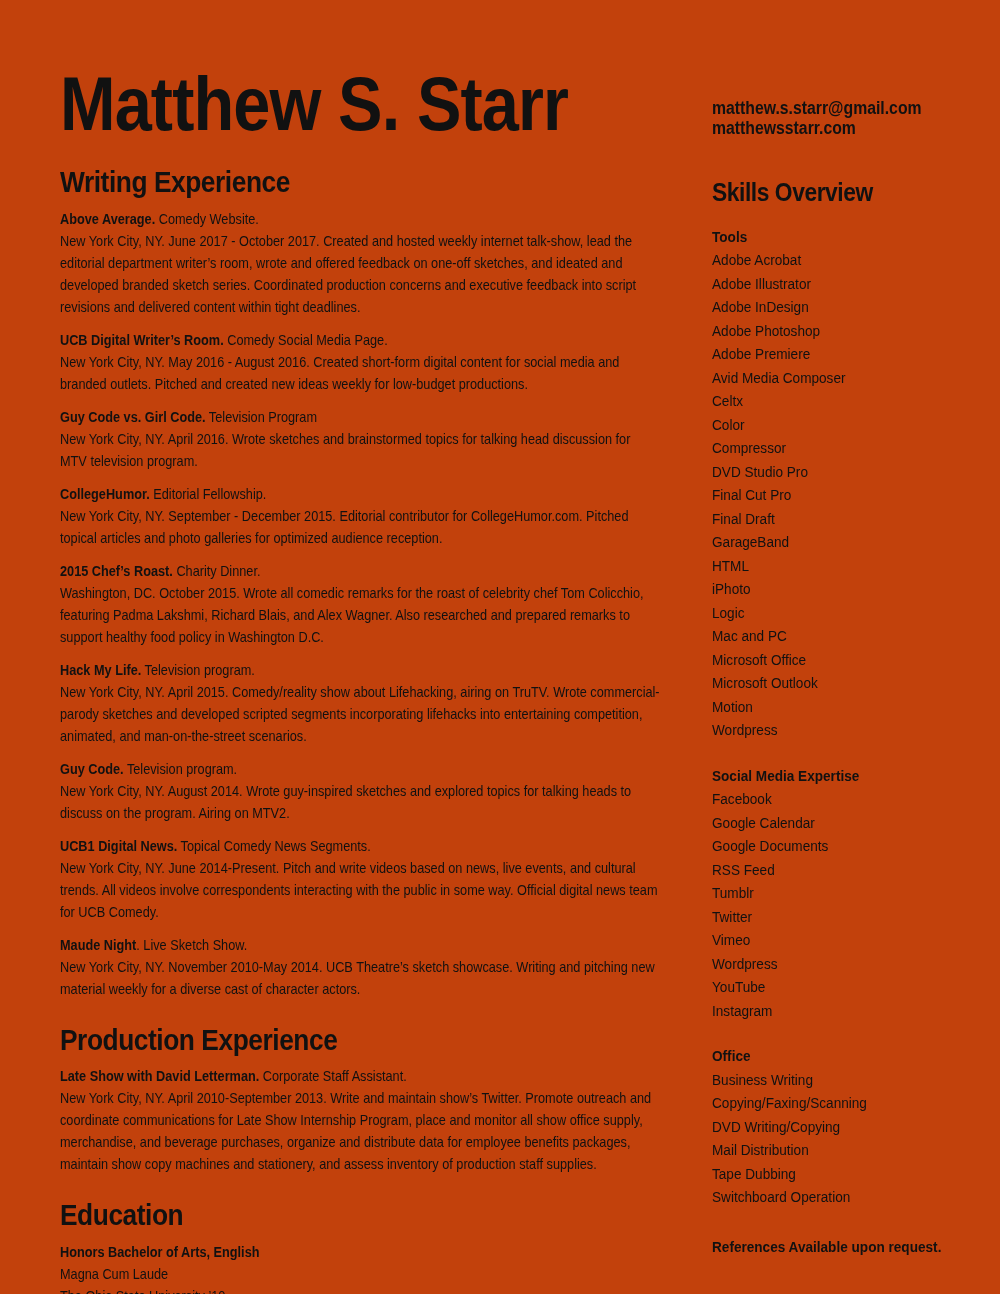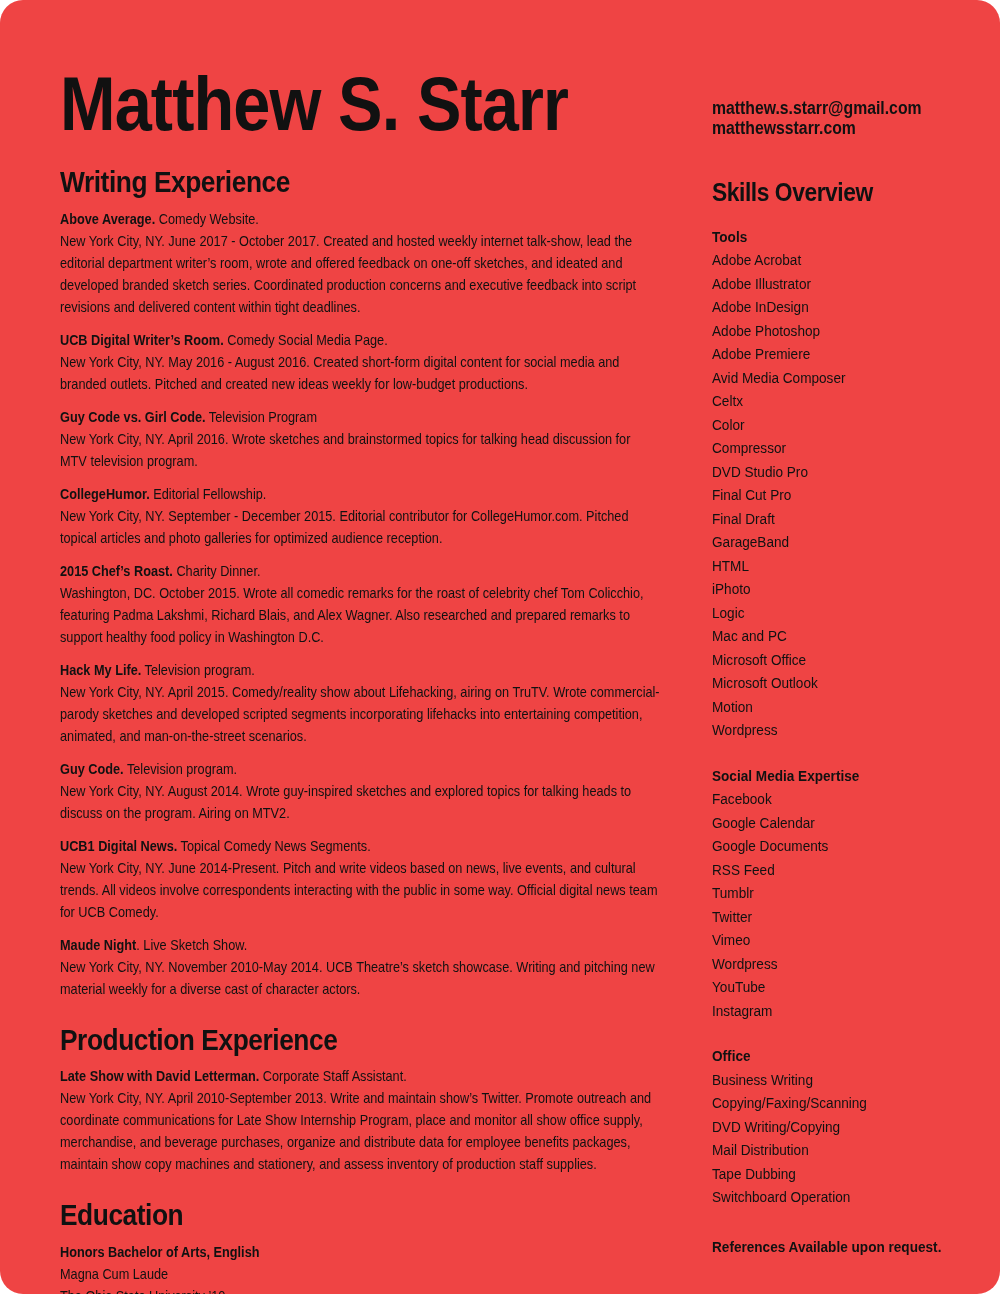--- a/index.html
+++ b/index.html
@@ -1,24 +1,23 @@
 <!DOCTYPE html>
 <html><head>
 <meta charset="utf-8">
 <style>
   html, body { margin: 0; padding: 0; background: #fff; }
   .page {
     position: relative;
     width: 1000px;
     height: 1294px;
-    background: #ef4444;
+    background: #c2410c;
     color: #111111;
     font-family: "Liberation Sans", sans-serif;
     overflow: hidden;
-    border-radius: 23px;
   }
   .col-left {
     position: absolute;
     left: 60px;
     top: 0;
     width: 684px;
     transform: scaleX(0.877);
     transform-origin: 0 0;
   }
   .col-right {

